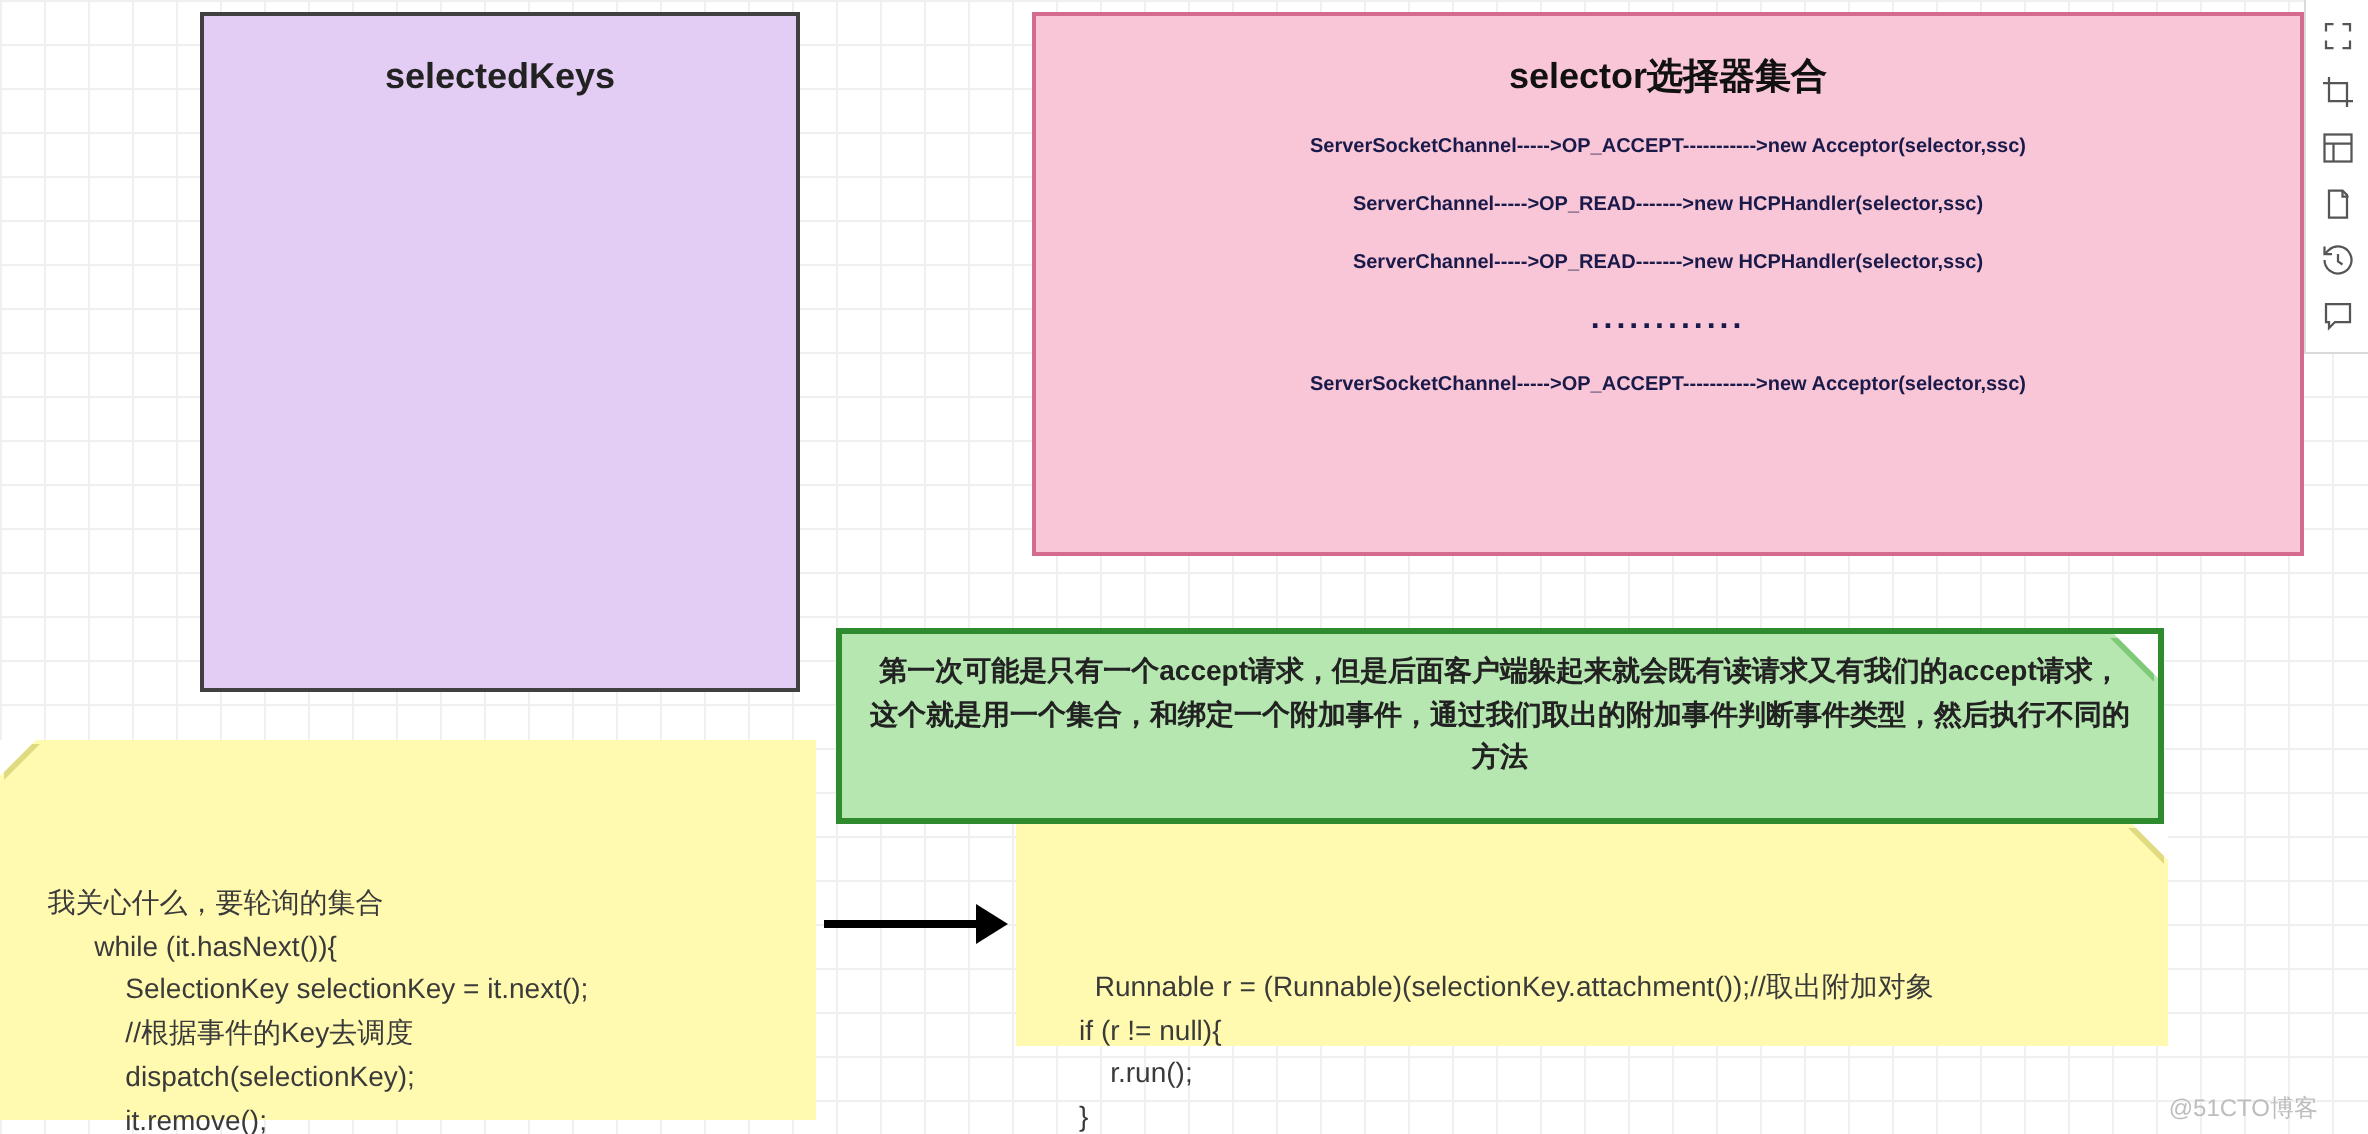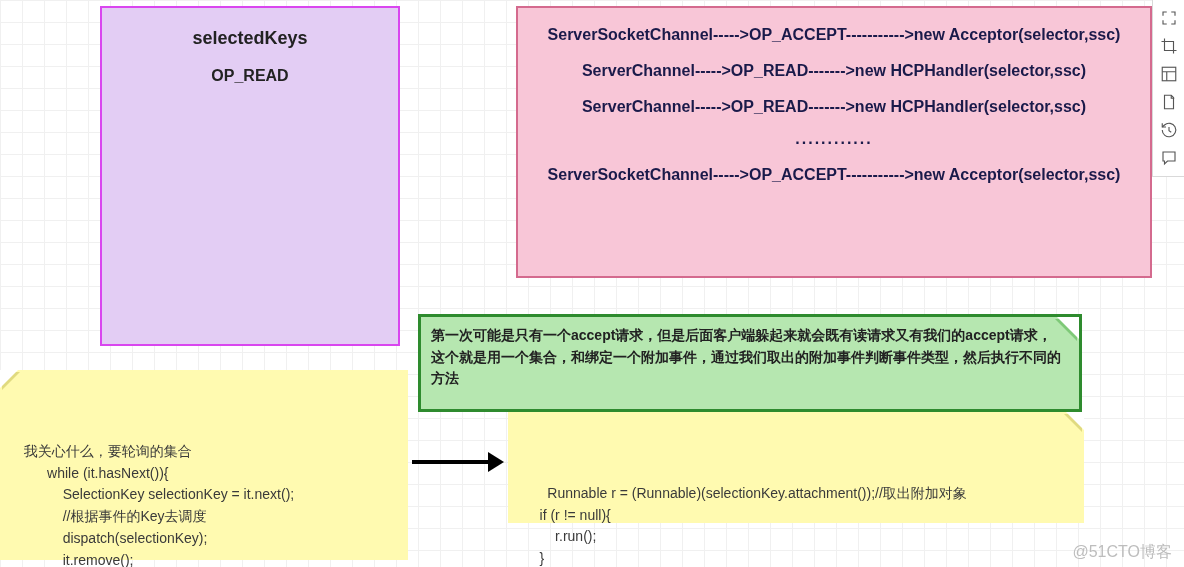--- a/index.html
+++ b/index.html
@@ -13,46 +13,46 @@
     background-image:
       linear-gradient(#f0f0f0 1px, transparent 1px),
       linear-gradient(90deg, #f0f0f0 1px, transparent 1px);
     background-size: 22px 22px;
     overflow: hidden;
   }
   .box { position: absolute; }
   .purple-box {
     left: 100px; top: 6px; width: 300px; height: 340px;
     background: #e3cdf4;
-    border: 2px solid #d946ef;
+    border: 2px solid #404040;
     text-align: center;
     color: #222;
   }
   .purple-box .title { font-weight: bold; font-size: 18px; margin-top: 20px; }
   .purple-box .line { font-weight: bold; font-size: 16px; margin-top: 18px; }
 
   .pink-box {
     left: 516px; top: 6px; width: 636px; height: 272px;
     background: #f8c6d7;
     border: 2px solid #d46a8e;
     text-align: center;
     color: #1a1a4a;
   }
   .pink-box .title { font-weight: bold; font-size: 18px; margin-top: 18px; color: #111; }
-  .pink-box .flow { font-weight: bold; font-size: 16px; margin-top: 18px; color: #1a1a4a; }
+  .pink-box .flow { font-weight: bold; font-size: 10px; margin-top: 18px; color: #1a1a4a; }
   .pink-box .dots { margin-top: 14px; font-weight: bold; letter-spacing: 2px;}
 
   .green-box {
     left: 418px; top: 314px; width: 664px; height: 98px;
     background: #b6e7b0;
     border: 3px solid #2e8b2e;
     color: #222;
     font-weight: bold;
     font-size: 14px;
-    text-align: left;
+    text-align: center;
     padding: 8px 10px;
     line-height: 1.55;
   }
 
   .yellow-box {
     background: #fffab0;
     border: none;
     color: #3a3a3a;
     font-size: 14px;
     line-height: 1.55;
@@ -113,33 +113,33 @@
     padding: 4px 0;
   }
   .tool-btn {
     width: 28px; height: 28px;
     display: flex; align-items: center; justify-content: center;
     color: #555; cursor: pointer;
   }
   .tool-btn svg { width: 18px; height: 18px; stroke: #555; fill: none; stroke-width: 1.5; }
 
   .watermark {
-    position: absolute; right: 12px; bottom: 4px;
-    color: #bdbdbd; font-size: 16px;
+    position: absolute; right: 25px; bottom: 4px;
+    color: #bdbdbd; font-size: 12px;
   }
 </style>
 </head>
 <body>
 
 <div class="box purple-box">
   <div class="title">selectedKeys</div>
-  <div class="line">OP_READ</div>
 </div>
 
 <div class="box pink-box">
+  <div class="title">selector选择器集合</div>
   <div class="flow">ServerSocketChannel-----&gt;OP_ACCEPT-----------&gt;new Acceptor(selector,ssc)</div>
   <div class="flow">ServerChannel-----&gt;OP_READ-------&gt;new  HCPHandler(selector,ssc)</div>
   <div class="flow">ServerChannel-----&gt;OP_READ-------&gt;new  HCPHandler(selector,ssc)</div>
   <div class="dots">............</div>
   <div class="flow">ServerSocketChannel-----&gt;OP_ACCEPT-----------&gt;new Acceptor(selector,ssc)</div>
 </div>
 
 <div class="box green-box">
   <div class="fold-shadow-tr-g"></div>
   <div class="fold fold-tr-g"></div>

